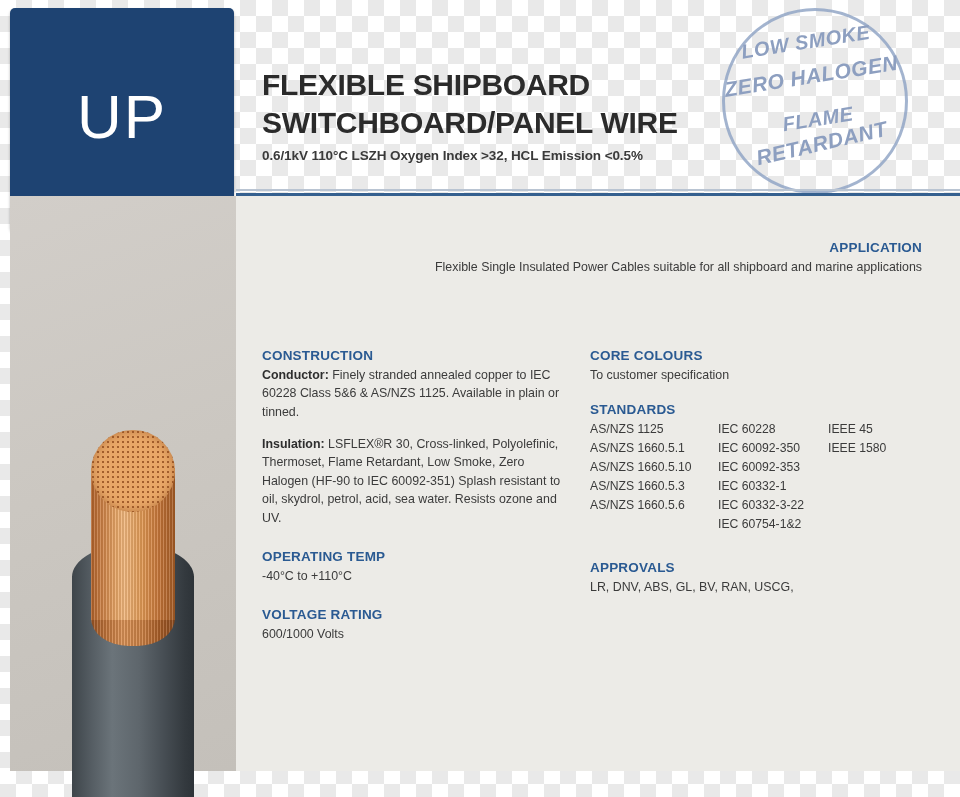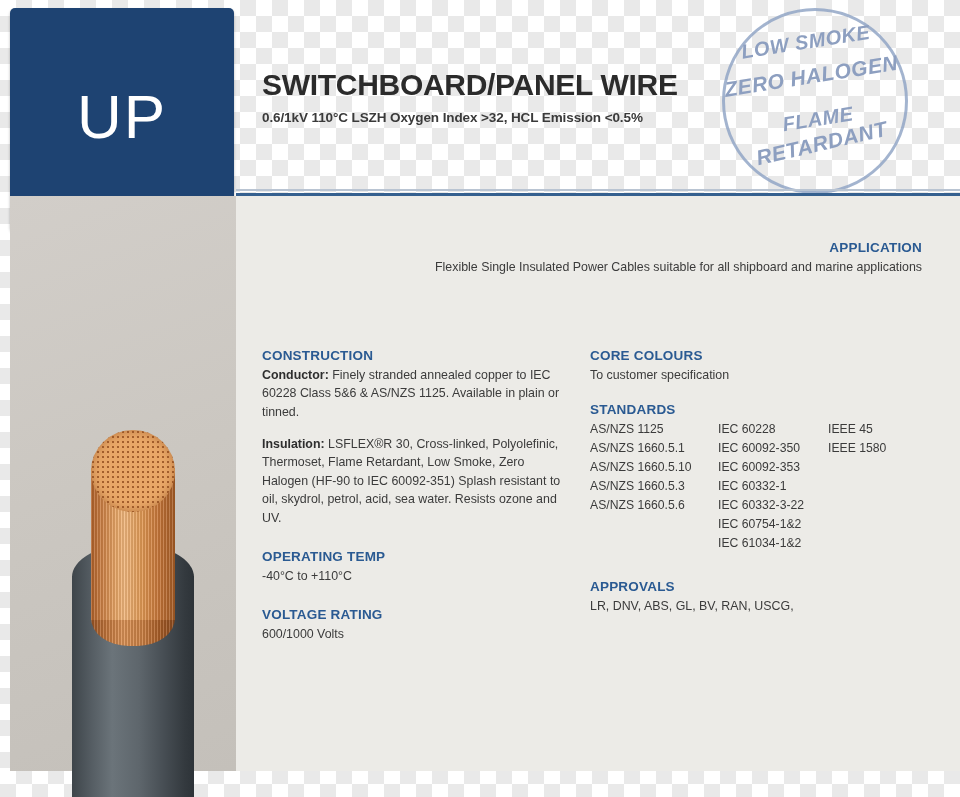--- a/index.html
+++ b/index.html
@@ -284,20 +284,21 @@
 
 <div id="sheet">
 
   <div class="header-band">
 
     <div class="up-block">
       <div class="up-logo">UP</div>
     </div>
 
     <div class="title-wrap">
+      <div class="title-line">FLEXIBLE SHIPBOARD</div>
       <div class="title-line">SWITCHBOARD/PANEL WIRE</div>
       <div class="subtitle-line">0.6/1kV 110°C LSZH Oxygen Index &gt;32, HCL Emission &lt;0.5%</div>
     </div>
 
     <div class="stamp"></div>
     <div class="stamp-inner">
       <div class="stamp-l1">LOW SMOKE</div>
       <div class="stamp-l2">ZERO HALOGEN</div>
       <div class="stamp-l3">FLAME</div>
       <div class="stamp-l4">RETARDANT</div>
@@ -383,25 +384,20 @@
             <tr>
               <td class="std-c1">AS/NZS 1660.5.6</td>
               <td class="std-c2">IEC 60332-3-22</td>
               <td class="std-c3"></td>
             </tr>
             <tr>
               <td class="std-c1"></td>
               <td class="std-c2">IEC 60754-1&amp;2</td>
               <td class="std-c3"></td>
             </tr>
-            <tr>
-              <td class="std-c1"></td>
-              <td class="std-c2">IEC 61034-1&amp;2</td>
-              <td class="std-c3"></td>
-            </tr>
           </tbody>
       </table>
     </div>
 
     <div style="margin-top:26px">
       <div class="sec-head">APPROVALS</div>
       <div class="body-txt">LR, DNV, ABS, GL, BV, RAN, USCG,</div>
     </div>
   </div>
 

